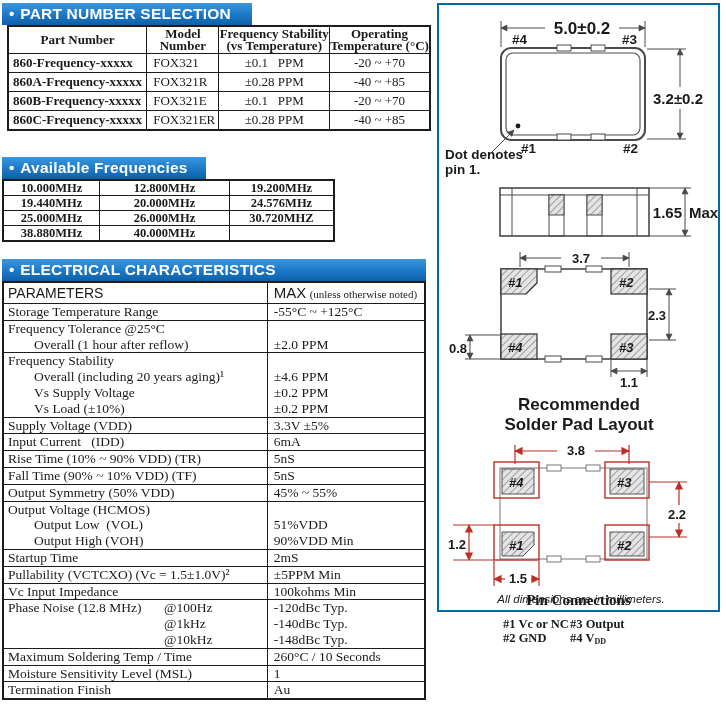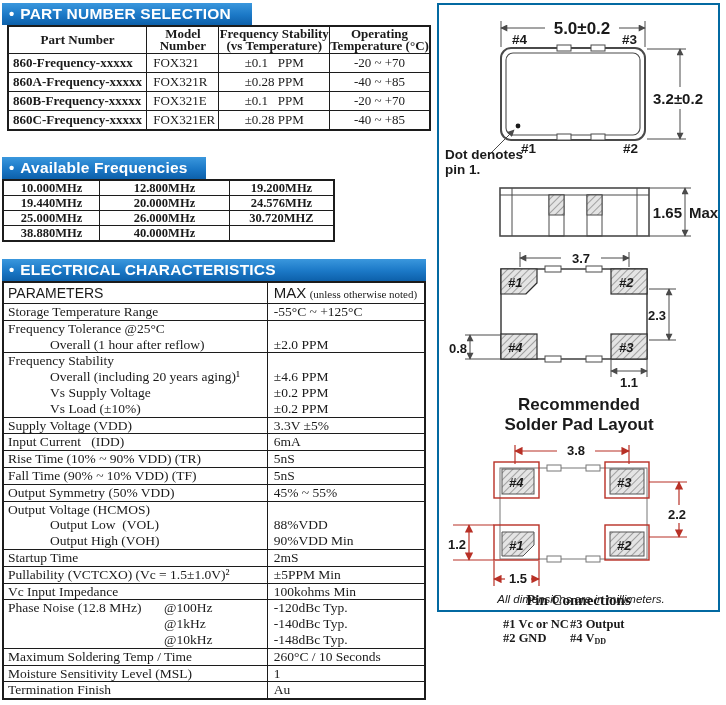--- a/index.html
+++ b/index.html
@@ -31,21 +31,21 @@
   .ws{white-space:pre;}
 
   #tbl-b{left:2px;top:179px;width:333px;border:2px solid #1c1c1c;padding-left:38px;}
   #tbl-b td{height:14px;font-weight:bold;font-size:12.5px;text-align:center;line-height:14px;}
 
   #tbl-c{left:2px;top:281px;width:424px;border:2px solid #1c1c1c;font-size:13.5px;}
   #tbl-c td{vertical-align:top;}
   .ln{height:15.8px;line-height:15.8px;position:relative;white-space:pre;}
   .pcell .ln{padding-left:4px;}
   .vcell .ln{padding-left:6px;}
-  .ind{padding-left:30px !important;margin-left:16px;}
+  .ind{padding-left:30px !important;}
   .mid{position:absolute;left:160px;top:0;}
   .ec-head .ln{height:20px;line-height:20px;}
   .hp{font-family:"Liberation Sans",sans-serif;font-size:14px;}
   .maxl{font-family:"Liberation Sans",sans-serif;font-size:15px;}
   .maxn{font-size:11px;}
 
   
   #panel{position:absolute;left:437px;top:3px;width:283px;height:609px;
          border:2px solid #0369a1;box-sizing:border-box;background:#fff;}
   .panel-svg{display:block;}
@@ -255,21 +255,21 @@
         </td>
   </tr>
   <tr>
     <td class="pcell">
       <div class="ln">Output Voltage (HCMOS)</div>
       <div class="ln ind">Output Low  (VOL)</div>
       <div class="ln ind">Output High (VOH)</div>
     </td>
     <td class="vcell">
       <div class="ln"></div>
-      <div class="ln">88%VDD</div>
+      <div class="ln">51%VDD</div>
       <div class="ln">90%VDD Min</div>
     </td>
   </tr>
   <tr>
     <td class="pcell">
           <div class="ln">Startup Time</div>
         </td>
     <td class="vcell">
           <div class="ln">2mS</div>
         </td>

